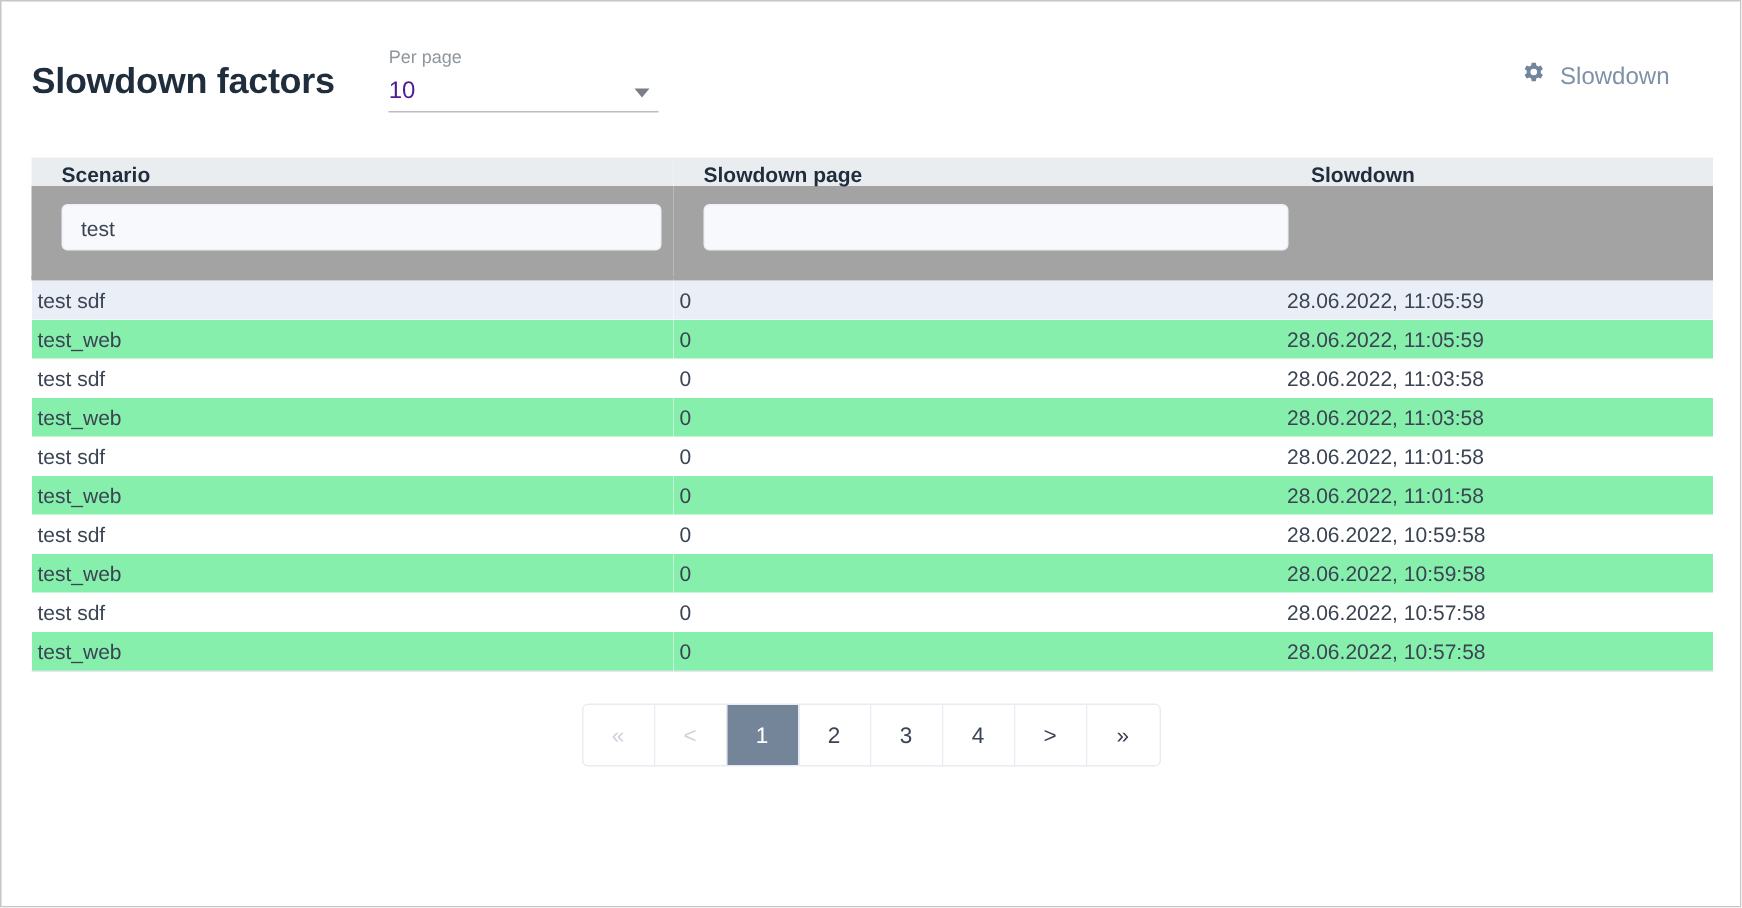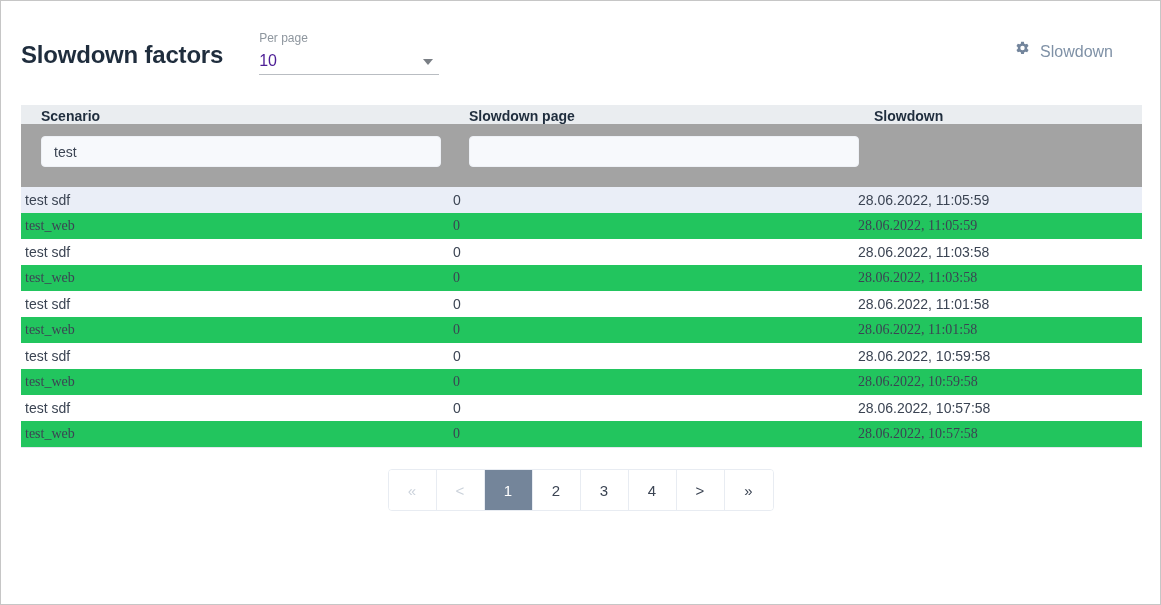--- a/index.html
+++ b/index.html
@@ -140,21 +140,21 @@
     color: #3b4453;
     padding: 0 0 0 4px;
     height: 26px;
     line-height: 26px;
     border: none;
     white-space: nowrap;
     overflow: hidden;
     text-overflow: ellipsis;
   }
   tr.data-row.r-hover td { background: #eaeef7; }
-  tr.data-row.r-alt   td { background: #22c55e; font-family: Liberation Serif, serif; }
+  tr.data-row.r-alt   td { background: #86efac; }
   tr.data-row.r-plain td { background: #ffffff; }
   tr.data-row.last td { border-bottom: 1px solid #e3e7ee; }
 
   
   .pagination-wrap {
     display: flex;
     justify-content: center;
     margin-top: 21px;
   }
   .pagination {

